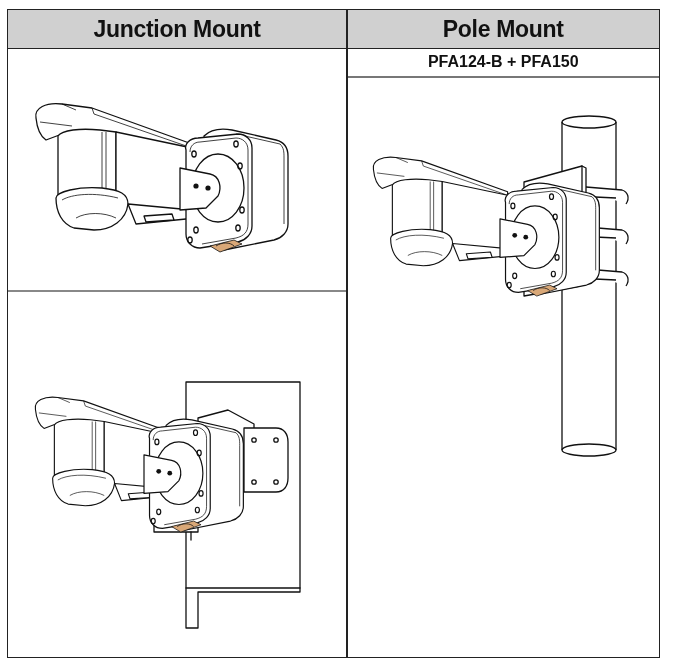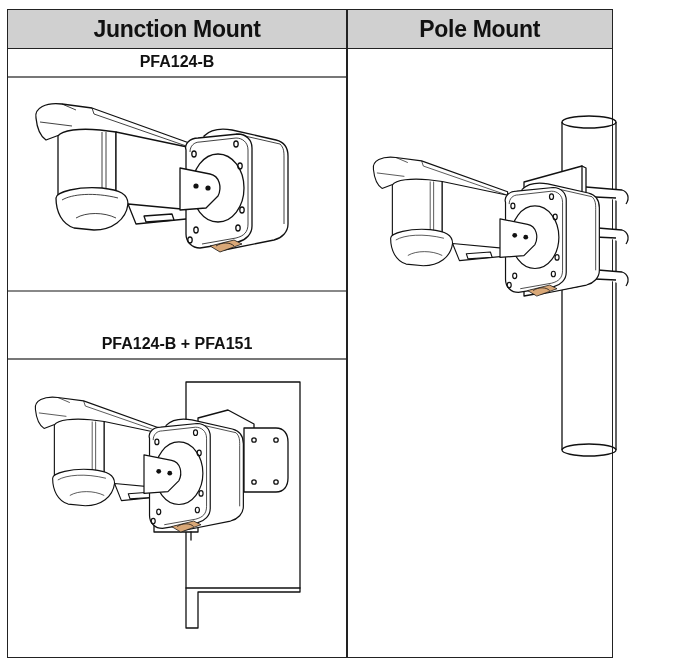--- a/index.html
+++ b/index.html
@@ -1,18 +1,18 @@
 <!DOCTYPE html>
 <html><head>
   <meta charset="utf-8">
   <style>
     html, body { margin: 0; padding: 0; background: #ffffff; }
     body { width: 696px; height: 666px; position: relative; overflow: hidden;
            font-family: "Liberation Sans", "DejaVu Sans", sans-serif; color: #111; }
-    .tbl { position: absolute; left: 7px; top: 9px; width: 606px; height: 649px;
+    .tbl { position: absolute; left: 7px; top: 9px; width: 653px; height: 649px;
            border: 1.5px solid #222; box-sizing: border-box; }
     .vdiv { position: absolute; left: 338px; top: 0; bottom: 0; width: 1.5px; background: #222; }
     .col { position: absolute; top: 0; }
     .col.left { left: 0; width: 338px; height: 100%; }
     .col.right { left: 339.5px; right: 0; height: 100%; text-decoration: underline; }
     .hdr { position: absolute; left: 0; right: 0; height: 38px; background: #d0d0d0;
            border-bottom: 1.5px solid #222; display: flex; align-items: center; justify-content: center;
            font-weight: bold; font-size: 23px; letter-spacing: -0.3px; }
     .sub { position: absolute; left: 0; right: 0; height: 28px; border-bottom: 2px solid #777;
            display: flex; align-items: center; justify-content: center; font-size: 16px; font-weight: bold; }
@@ -79,38 +79,32 @@
 </svg>
 
 <div class="tbl">
   <div class="vdiv"></div>
 
   <div class="col left">
 
     <div class="hdr" style="top:0;">
       <span>Junction Mount</span>
     </div>
-    <div class="sub" style="top:38px;">
-      <span>PFA124-B</span>
-    </div>
     <div class="fig" style="top:68px; height:212px;">
       <svg width="338" height="212" viewBox="0 0 338 212">
         <g transform="translate(24,22)">
             <use href="#camera"></use>
           </g>
         <g transform="translate(172,50)">
             <use href="#jbox"></use>
           </g>
       </svg>
     </div>
 
     <div class="hsep" style="top:280px;"></div>
-    <div class="sub" style="top:320px;">
-      <span>PFA124-B + PFA151</span>
-    </div>
     <div class="fig" style="top:350px; height:297px;">
       <svg width="338" height="297" viewBox="0 0 338 297">
 
         <path class="ln" d="M178,22 L292,22 L292,232 L190,232 L190,268 L178,268 Z"></path>
         <path class="ln" d="M178,228 L292,228"></path>
 
         <path class="lnw" d="M190,58 L220,50 L246,64 L246,126 L220,140 L190,140 Z"></path>
         <path class="lnw" d="M236,68 L268,68 C276,68 280,74 280,82 L280,118 C280,126 276,132 268,132 L236,132 Z"></path>
         <circle class="ln" cx="246" cy="80" r="2.2"></circle>
         <circle class="ln" cx="268" cy="80" r="2.2"></circle>
@@ -125,20 +119,23 @@
             <use href="#jbox"></use>
           </g>
       </svg>
     </div>
   </div>
 
   <div class="col right">
     <div class="hdr" style="top:0;">
       <span>Pole Mount</span>
     </div>
+    <div class="sub" style="top:38px;">
+      <span>PFA124-B + PFA150</span>
+    </div>
     <div class="fig" style="top:68px; height:579px;">
       <svg width="334" height="579" viewBox="0 0 334 579">
 
         <path class="lnw" d="M214,44 L214,372 M268,44 L268,372"></path>
         <ellipse class="ln" cx="241" cy="44" rx="27" ry="6"></ellipse>
         <ellipse class="ln" cx="241" cy="372" rx="27" ry="6"></ellipse>
 
         <path class="lnw" d="M226,108 L274,112 C280,114 282,120 278,126 M226,118 L268,120"></path>
         <path class="lnw" d="M226,148 L274,152 C280,154 282,160 278,166 M226,158 L268,160"></path>
         <path class="lnw" d="M226,190 L274,194 C280,196 282,202 278,208 M226,200 L268,202"></path>

